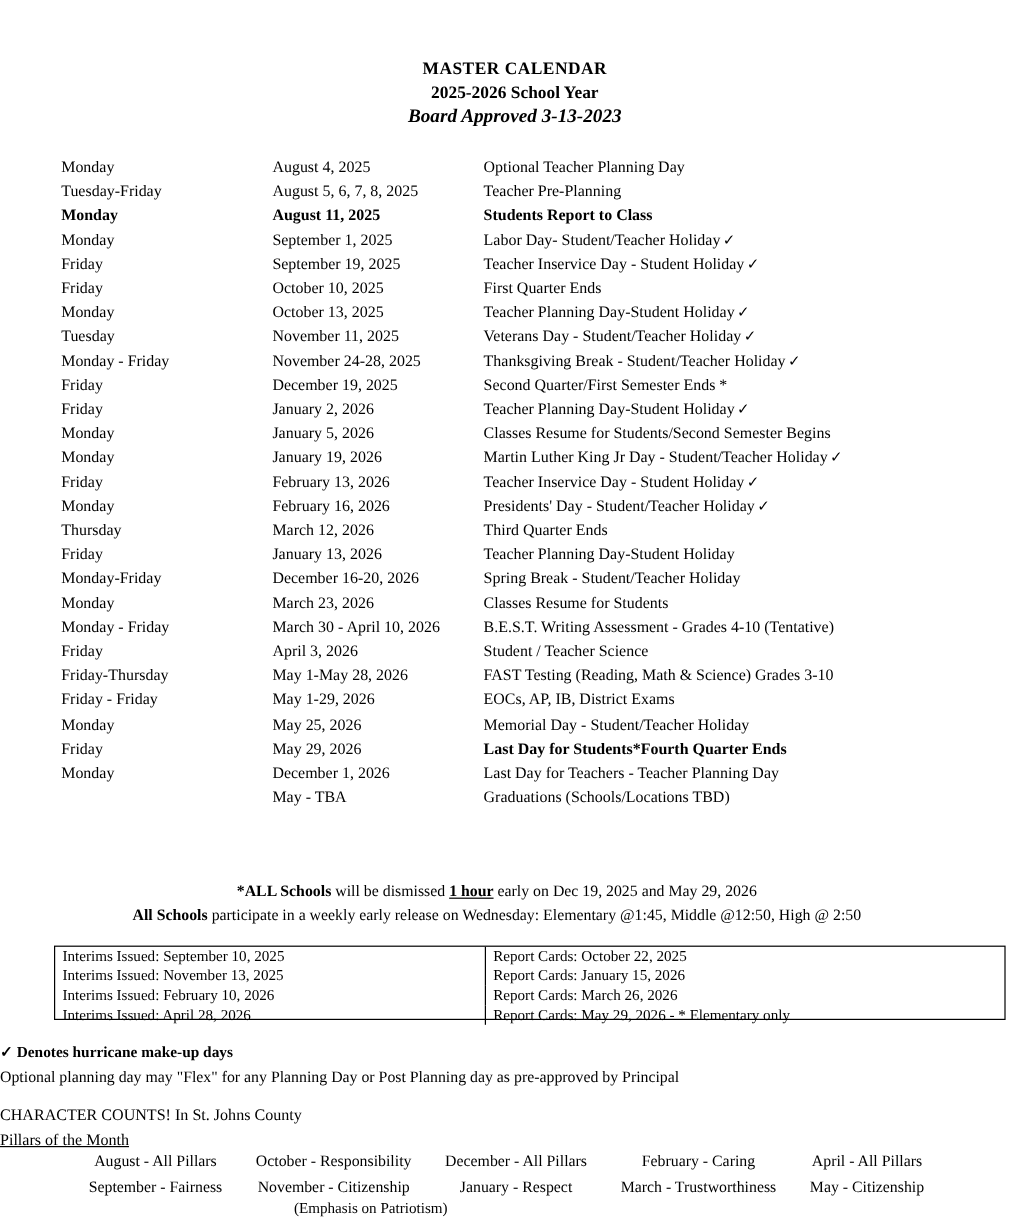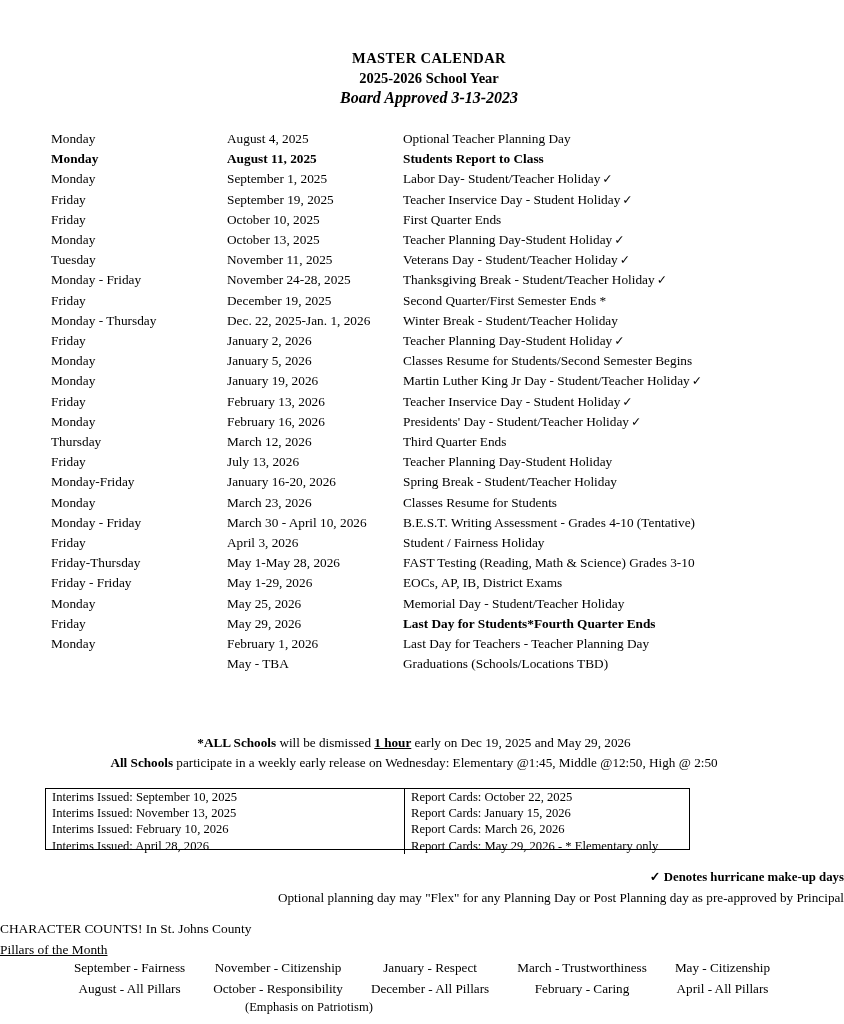--- a/index.html
+++ b/index.html
@@ -78,21 +78,21 @@
     line-height: 19.5px;
   }
   .notes b { font-weight: bold; }
   .notes u { text-decoration: underline; }
 
   
   .ir-box {
     position: absolute;
     left: 45px;
     top: 788px;
-    width: 645px;
+    width: 793px;
     height: 62px;
     border: 1.6px solid #000000;
     box-sizing: border-box;
   }
   .ir-box table {
     width: 100%;
     height: 100%;
     border-collapse: collapse;
   }
   .ir-box td {
@@ -106,21 +106,21 @@
     width: 352px;
     border-right: 1.6px solid #000000;
   }
 
   
   .footer-a {
     position: absolute;
     top: 868px;
     left: 0;
     width: 844px;
-    text-align: right;
+    text-align: left;
   }
   .footer-a .hurricane {
     font-size: 12.8px;
     font-weight: bold;
     line-height: 19px;
   }
   .footer-a .flex-note {
     font-size: 13.2px;
     line-height: 21px;
   }
@@ -179,20 +179,25 @@
   <div class="line3">Board Approved 3-13-2023</div>
 </div>
 
 <table class="cal-table">
   <tbody id="calendar-body">
       <tr>
         <td class="col-day">Monday</td>
         <td class="col-date">August 4, 2025</td>
         <td class="col-desc"><span>Optional Teacher Planning Day</span></td>
       </tr>
+      <tr>
+        <td class="col-day">Tuesday-Friday</td>
+        <td class="col-date">August 5, 6, 7, 8, 2025</td>
+        <td class="col-desc"><span>Teacher Pre-Planning</span></td>
+      </tr>
       <tr class="bold">
         <td class="col-day">Monday</td>
         <td class="col-date">August 11, 2025</td>
         <td class="col-desc"><span>Students Report to Class</span></td>
       </tr>
       <tr>
         <td class="col-day">Monday</td>
         <td class="col-date">September 1, 2025</td>
         <td class="col-desc"><span>Labor Day- Student/Teacher Holiday</span><span class="check">✓</span></td>
       </tr>
@@ -220,25 +225,20 @@
         <td class="col-day">Monday - Friday</td>
         <td class="col-date">November 24-28, 2025</td>
         <td class="col-desc"><span>Thanksgiving Break - Student/Teacher Holiday</span><span class="check">✓</span></td>
       </tr>
       <tr>
         <td class="col-day">Friday</td>
         <td class="col-date">December 19, 2025</td>
         <td class="col-desc"><span>Second Quarter/First Semester Ends *</span></td>
       </tr>
       <tr>
-        <td class="col-day">Monday - Thursday</td>
-        <td class="col-date">Dec. 22, 2025-Jan. 1, 2026</td>
-        <td class="col-desc"><span>Winter Break - Student/Teacher Holiday</span></td>
-      </tr>
-      <tr>
         <td class="col-day">Friday</td>
         <td class="col-date">January 2, 2026</td>
         <td class="col-desc"><span>Teacher Planning Day-Student Holiday</span><span class="check">✓</span></td>
       </tr>
       <tr>
         <td class="col-day">Monday</td>
         <td class="col-date">January 5, 2026</td>
         <td class="col-desc"><span>Classes Resume for Students/Second Semester Begins</span></td>
       </tr>
       <tr>
@@ -256,42 +256,42 @@
         <td class="col-date">February 16, 2026</td>
         <td class="col-desc"><span>Presidents' Day - Student/Teacher Holiday</span><span class="check">✓</span></td>
       </tr>
       <tr>
         <td class="col-day">Thursday</td>
         <td class="col-date">March 12, 2026</td>
         <td class="col-desc"><span>Third Quarter Ends</span></td>
       </tr>
       <tr>
         <td class="col-day">Friday</td>
-        <td class="col-date">July 13, 2026</td>
+        <td class="col-date">January 13, 2026</td>
         <td class="col-desc"><span>Teacher Planning Day-Student Holiday</span></td>
       </tr>
       <tr>
         <td class="col-day">Monday-Friday</td>
-        <td class="col-date">January 16-20, 2026</td>
+        <td class="col-date">December 16-20, 2026</td>
         <td class="col-desc"><span>Spring Break - Student/Teacher Holiday</span></td>
       </tr>
       <tr>
         <td class="col-day">Monday</td>
         <td class="col-date">March 23, 2026</td>
         <td class="col-desc"><span>Classes Resume for Students</span></td>
       </tr>
       <tr>
         <td class="col-day">Monday - Friday</td>
         <td class="col-date">March 30 - April 10, 2026</td>
         <td class="col-desc"><span>B.E.S.T. Writing Assessment  - Grades 4-10 (Tentative)</span></td>
       </tr>
       <tr>
         <td class="col-day">Friday</td>
         <td class="col-date">April 3, 2026</td>
-        <td class="col-desc"><span>Student / Fairness Holiday</span></td>
+        <td class="col-desc"><span>Student / Teacher Science</span></td>
       </tr>
       <tr>
         <td class="col-day">Friday-Thursday</td>
         <td class="col-date">May 1-May 28, 2026</td>
         <td class="col-desc"><span>FAST Testing (Reading, Math &amp; Science) Grades 3-10</span></td>
       </tr>
       <tr>
         <td class="col-day">Friday - Friday</td>
         <td class="col-date">May 1-29, 2026</td>
         <td class="col-desc"><span>EOCs, AP, IB, District Exams</span></td>
@@ -301,21 +301,21 @@
         <td class="col-date">May 25, 2026</td>
         <td class="col-desc"><span>Memorial Day - Student/Teacher Holiday</span></td>
       </tr>
       <tr>
         <td class="col-day">Friday</td>
         <td class="col-date">May 29, 2026</td>
         <td class="col-desc bold-cell"><span>Last Day for Students*Fourth Quarter Ends</span></td>
       </tr>
       <tr>
         <td class="col-day">Monday</td>
-        <td class="col-date">February 1, 2026</td>
+        <td class="col-date">December 1, 2026</td>
         <td class="col-desc"><span>Last Day for Teachers - Teacher Planning Day</span></td>
       </tr>
       <tr>
         <td class="col-day"></td>
         <td class="col-date">May - TBA</td>
         <td class="col-desc"><span>Graduations (Schools/Locations TBD)</span></td>
       </tr>
     </tbody>
 </table>
 
@@ -358,30 +358,30 @@
 
 <div class="character">
   <div class="cc-title">CHARACTER COUNTS! In St. Johns County</div>
   <div class="cc-sub">Pillars of the Month</div>
 </div>
 
 <div class="pillars">
   <table>
     <tbody id="pillars-body">
         <tr>
+          <td>August - All Pillars</td>
+          <td>October - Responsibility</td>
+          <td>December - All Pillars</td>
+          <td>February - Caring</td>
+          <td>April - All Pillars</td>
+        </tr>
+        <tr>
           <td>September - Fairness</td>
           <td>November - Citizenship</td>
           <td>January - Respect</td>
           <td>March - Trustworthiness</td>
           <td>May - Citizenship</td>
         </tr>
-        <tr>
-          <td>August - All Pillars</td>
-          <td>October - Responsibility</td>
-          <td>December - All Pillars</td>
-          <td>February - Caring</td>
-          <td>April - All Pillars</td>
-        </tr>
       </tbody>
   </table>
 </div>
 
 <div class="emphasis">(Emphasis on Patriotism)</div>
 
 </body></html>

